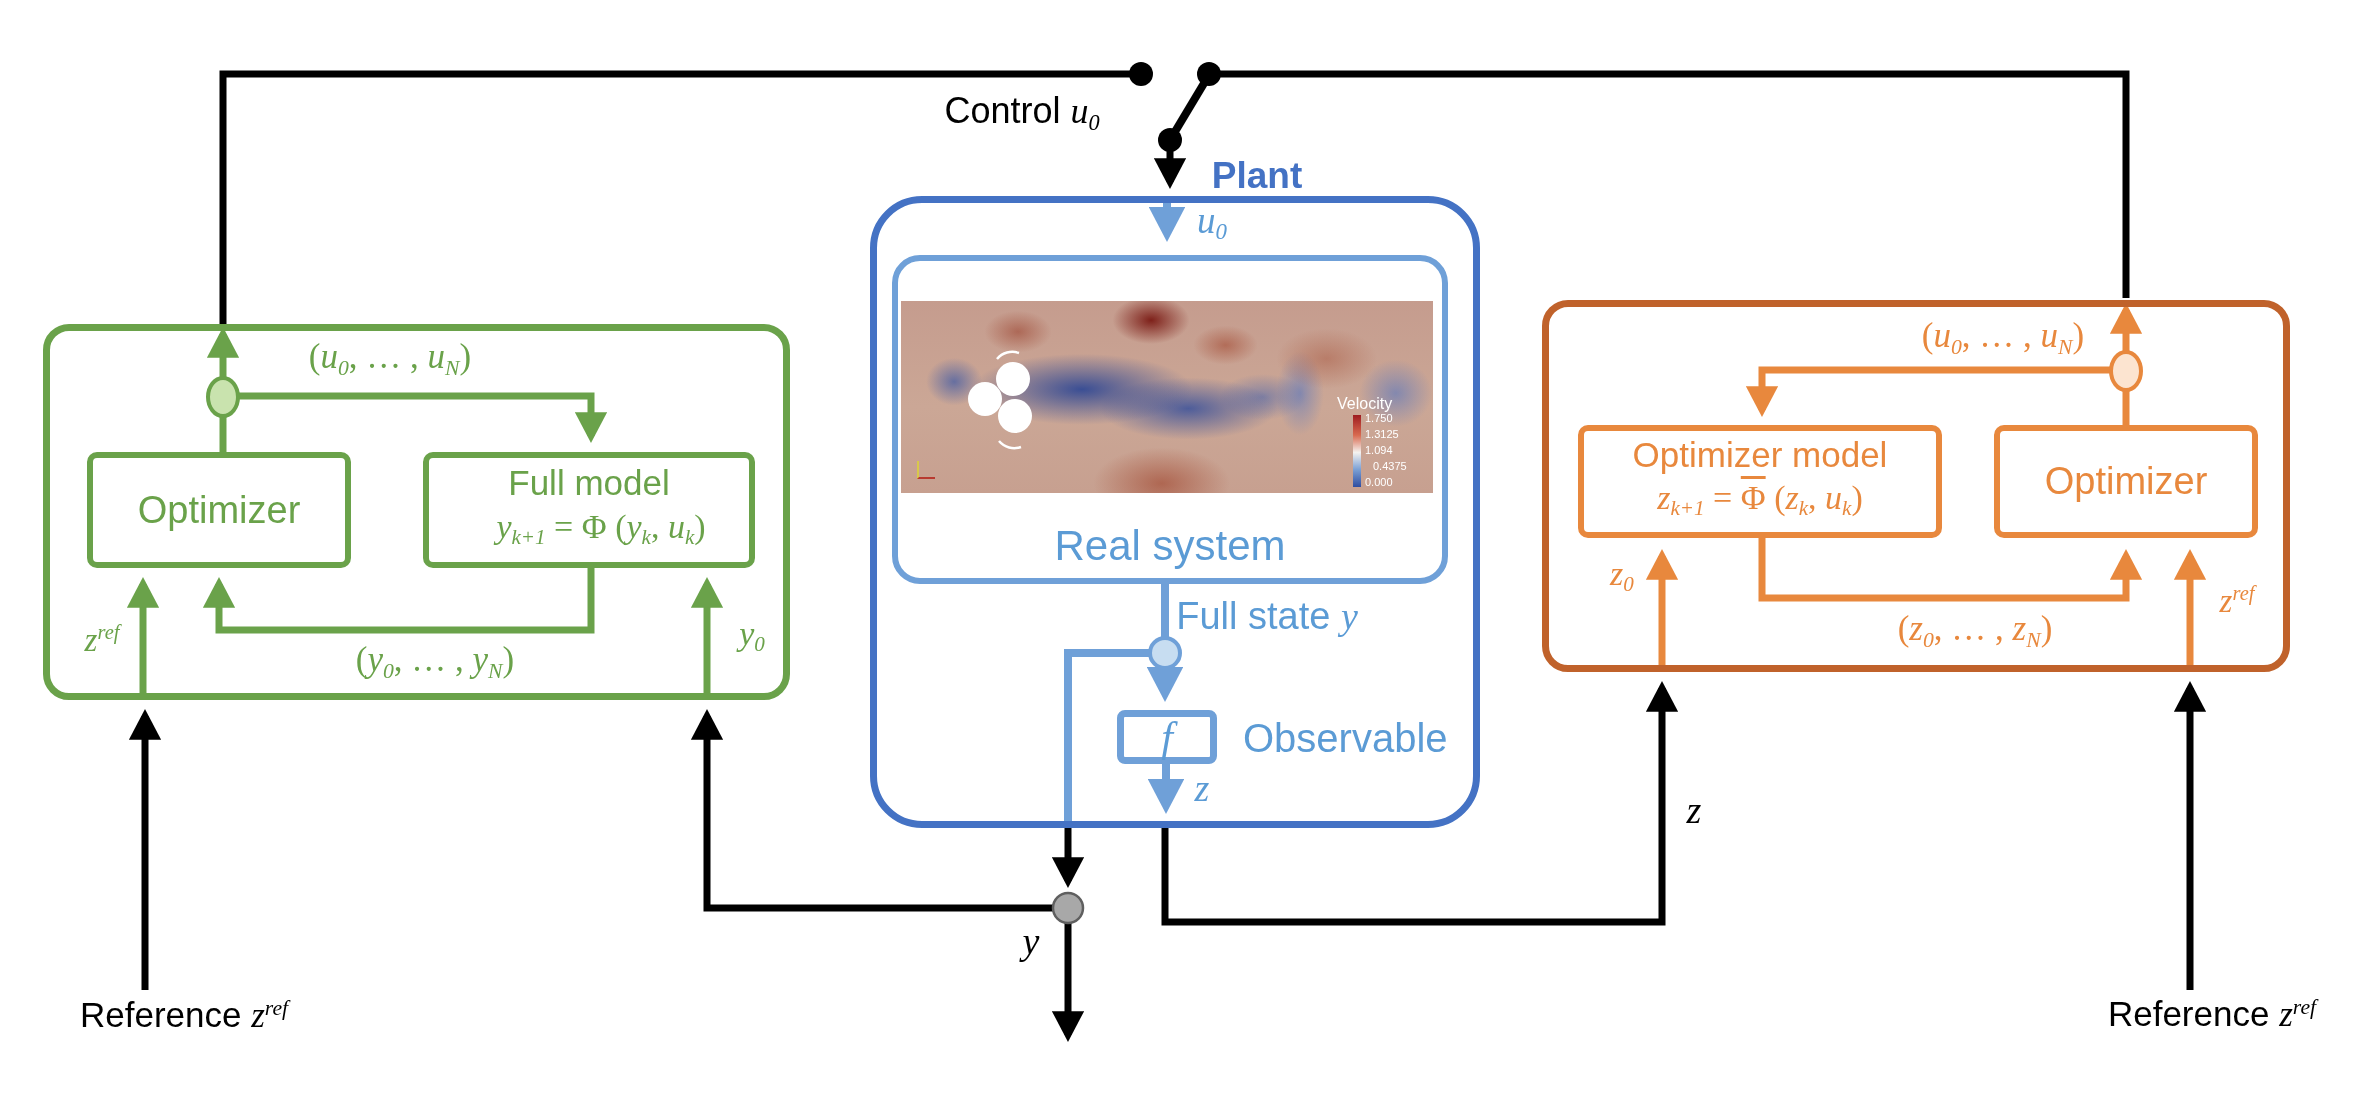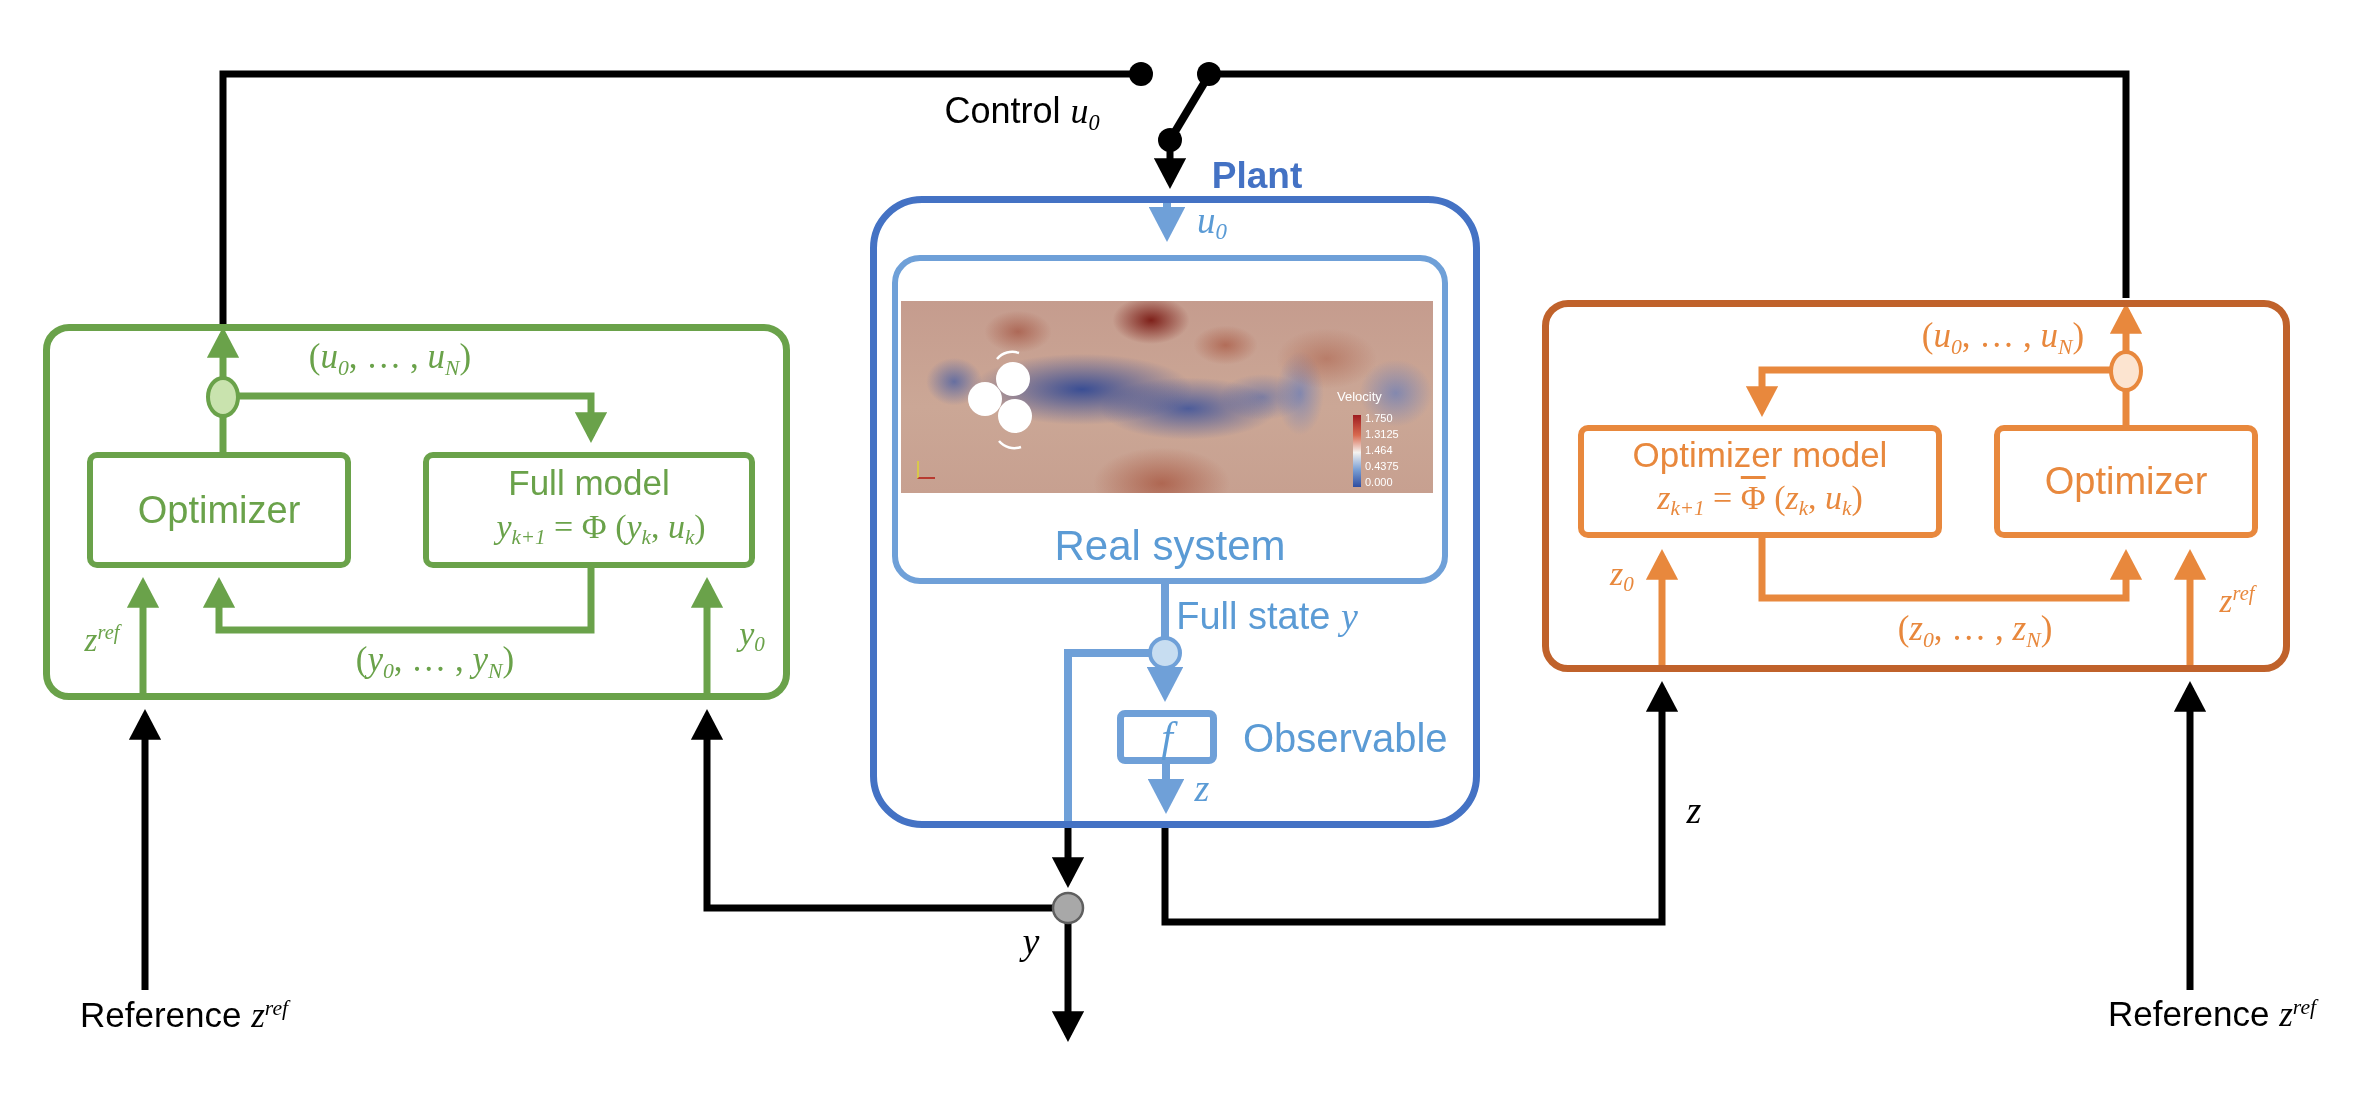--- a/index.html
+++ b/index.html
@@ -35,21 +35,21 @@
         radial-gradient(ellipse 52px 48px at 93% 48%, rgba(88,118,190,0.62), rgba(88,118,190,0) 70%),
         radial-gradient(ellipse 40px 34px at 10% 42%, rgba(60,88,165,0.70), rgba(60,88,165,0) 70%),
         radial-gradient(ellipse 150px 48px at 34% 46%, rgba(38,66,148,0.88), rgba(38,66,148,0) 74%),
         radial-gradient(ellipse 120px 42px at 54% 56%, rgba(46,74,155,0.80), rgba(46,74,155,0) 74%),
         radial-gradient(ellipse 60px 32px at 68% 50%, rgba(70,98,172,0.55), rgba(70,98,172,0) 72%),
         linear-gradient(180deg,#c59c8e 0%,#cba796 55%,#c7a090 100%);}
   .cyl{position:absolute;width:34px;height:34px;border-radius:50%;background:#ffffff;z-index:3;}
   #colorbar{position:absolute;left:452px;top:114px;width:8px;height:72px;z-index:4;
        background:linear-gradient(180deg,#9e1c20 0%,#d8694f 28%,#f5f2ef 52%,#7a9fd4 76%,#2f4da0 100%);}
   .cb-tick{position:absolute;left:464px;color:#fff;font-size:11px;line-height:11px;z-index:4;}
-  #cb-title{position:absolute;left:436px;top:88px;color:#fff;font-size:13px;z-index:4;}
+  #cb-title{position:absolute;left:436px;top:94px;color:#fff;font-size:16px;z-index:4;}
   #axis-triad{position:absolute;left:16px;top:160px;width:16px;height:16px;z-index:4;
        border-left:2px solid #d8c84a;border-bottom:2px solid #b83a30;}
 </style>
 </head>
 <body>
 
 <div id="canvas">
 
   <svg id="wires" width="2364" height="1096" viewBox="0 0 2364 1096">
     <defs>
@@ -147,22 +147,22 @@
     <svg width="532" height="192" style="position:absolute;left:0;top:0;z-index:4;">
       <path d="M96,58 A20,20 0 0 1 118,52" fill="none" stroke="#fff" stroke-width="2.5"></path>
       <path d="M98,140 A20,20 0 0 0 120,146" fill="none" stroke="#fff" stroke-width="2.5"></path>
     </svg>
     <div id="axis-triad"></div>
     <div id="cb-title">Velocity</div>
     <div id="colorbar"></div>
     <div id="cb-ticks">
         <div class="cb-tick" style="top: 112px;">1.750</div>
         <div class="cb-tick" style="top: 128px;">1.3125</div>
-        <div class="cb-tick" style="top: 144px;">1.464</div>
-        <div class="cb-tick" style="top: 160px;">0.4375</div>
+        <div class="cb-tick" style="top: 144px;">1.094</div>
+        <div class="cb-tick" style="top: 160px; margin-left: 8px;">0.4375</div>
         <div class="cb-tick" style="top: 176px;">0.000</div>
       </div>
   </div>
 
   <div class="lbl blue center" style="left:1170px;top:546px;font-size:42px;">Real system</div>
 
   <div class="lbl math blue center" style="left:1267px;top:616px;font-size:38px;"><span class="m-w">Full state </span><span class="m-i">y</span></div>
 
   <div class="box boxlabel" style="left:1117px;top:710px;width:100px;height:54px;border-width:7px;border-color:#6fa0d8;border-radius:8px;">
     <div class="math blue" style="font-size:42px;"><span class="m-i">f</span></div>

